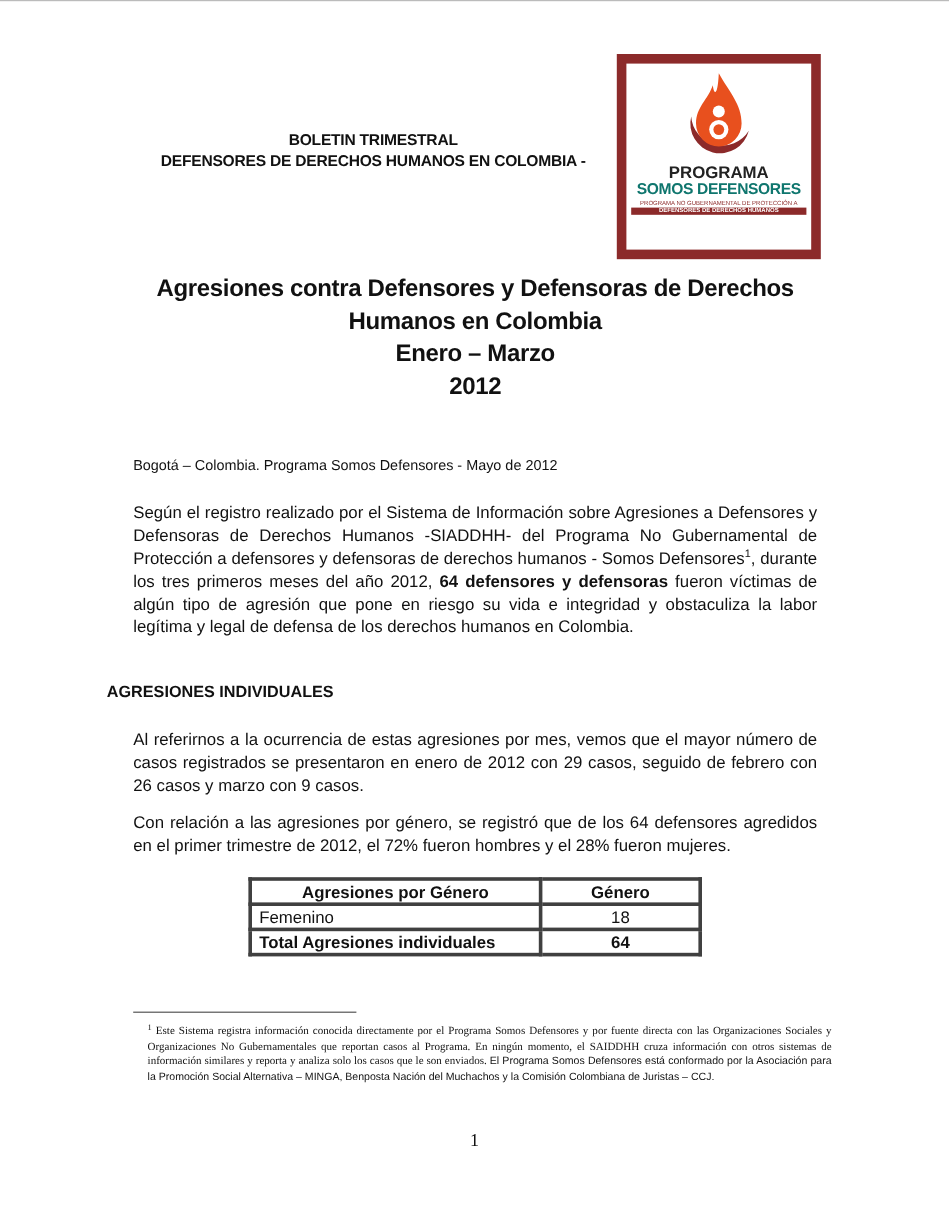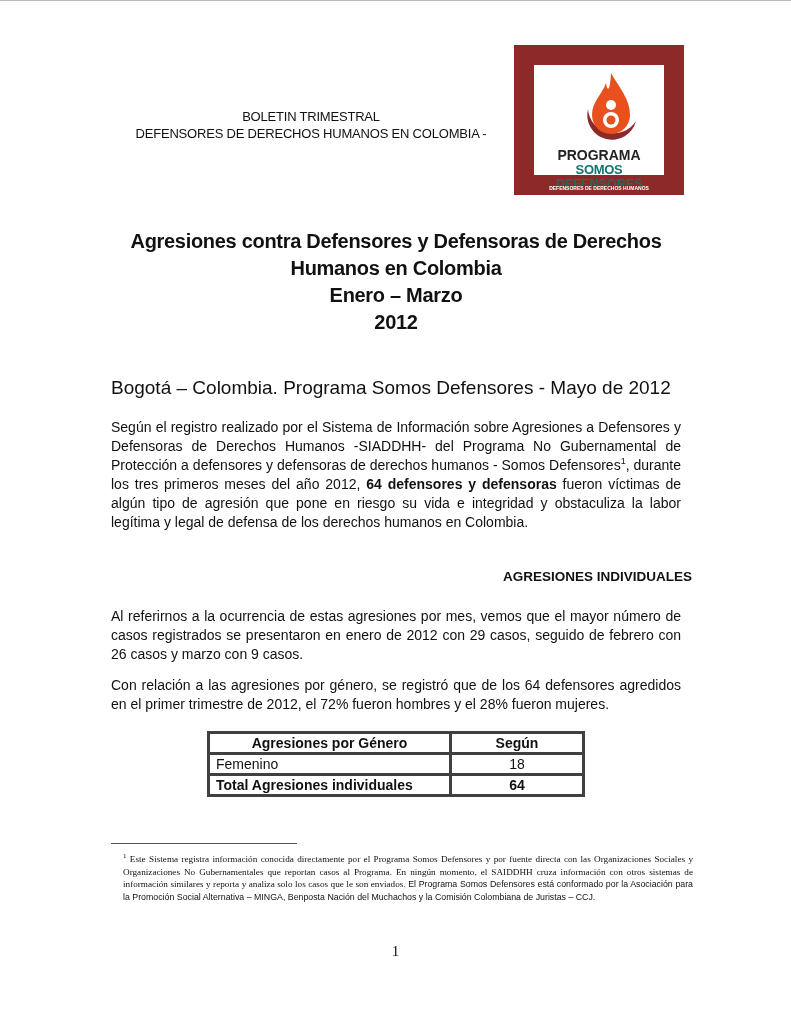--- a/index.html
+++ b/index.html
@@ -1,44 +1,44 @@
 <!DOCTYPE html>
 <html><head>
 <meta charset="utf-8">
 <style>
   html, body { margin: 0; padding: 0; background: #ffffff; }
   body { width: 791px; height: 1024px; position: relative; overflow: hidden; color: #111;
          font-family: "Liberation Sans", "DejaVu Sans", sans-serif; }
   .topline { position: absolute; left: 0; top: 0; width: 791px; height: 1px; background: #bbb; }
 
   .header-block { position: absolute; left: 110px; top: 108px; width: 402px; text-align: center;
-                  font-weight: normal; font-size: 13px; line-height: 17px; letter-spacing: -0.2px; }
+                  font-weight: bold; font-size: 13px; line-height: 17px; letter-spacing: -0.2px; }
   .header-block div { white-space: nowrap; }
 
-  .logo { position: absolute; left: 514px; top: 45px; width: 170px; height: 150px; background: #8c2a2a; box-sizing: border-box; padding: 20px; }
+  .logo { position: absolute; left: 514px; top: 45px; width: 170px; height: 171px; background: #8c2a2a; box-sizing: border-box; padding: 8px; }
   .logo-inner { width: 100%; height: 100%; background: #fff; position: relative; }
   .logo svg { position: absolute; left: 46px; top: 4px; }
   .logo-t1 { position: absolute; left: 0; right: 0; top: 83px; text-align: center; font-weight: bold; font-size: 14px; line-height: 14px; color: #222; }
   .logo-t2 { position: absolute; left: 0; right: 0; top: 98px; text-align: center; font-weight: bold; font-size: 13px; line-height: 14px; color: #0f766e; letter-spacing: -0.3px; }
   .logo-t3 { position: absolute; left: 0; right: 0; top: 114px; text-align: center; font-size: 5px; line-height: 6px; color: #8c2a2a; }
   .logo-t4 { position: absolute; left: 0; right: 0; top: 120px; text-align: center; font-size: 5px; line-height: 6px; color: #fff; background: #8c2a2a; margin: 0 4px; font-weight: bold; }
 
   .main-title { position: absolute; left: 100px; top: 228px; width: 592px; text-align: center;
                 font-weight: bold; font-size: 20px; line-height: 27px; letter-spacing: -0.3px; }
   .main-title div { white-space: nowrap; }
 
-  .dateline { position: absolute; left: 111px; top: 378px; font-size: 19px; line-height: 20px; white-space: nowrap; }
+  .dateline { position: absolute; left: 111px; top: 378px; font-size: 12px; line-height: 20px; white-space: nowrap; }
 
   .para { position: absolute; left: 111px; width: 570px; font-size: 14px; line-height: 19px; text-align: justify; }
   .p1 { top: 418px; }
   .p2 { top: 607px; }
   .p3 { top: 676px; }
   .para sup { font-size: 9px; line-height: 0; }
 
-  .section-title { position: absolute; left: 100px; width: 592px; top: 568px; text-align: right; font-weight: bold; font-size: 13.5px; line-height: 18px; }
+  .section-title { position: absolute; left: 89px; width: 592px; top: 568px; text-align: left; font-weight: bold; font-size: 13.5px; line-height: 18px; }
 
   table.gender { position: absolute; left: 207px; top: 731px; width: 378px; border-collapse: collapse; font-size: 14px; }
   table.gender td, table.gender th { border: 3px solid #404040; padding: 0 6px; height: 18px; line-height: 18px; }
   table.gender th { font-weight: bold; text-align: center; }
   table.gender td.num { text-align: center; width: 118px; }
   table.gender tr.total td { font-weight: bold; }
 
   .fn-rule { position: absolute; left: 111px; top: 843px; width: 186px; height: 1px; background: #555; }
   .footnote { position: absolute; left: 111px; top: 853px; width: 570px; font-size: 9.2px; line-height: 12.6px; text-align: justify; font-family: "Liberation Serif", serif; margin-left: 12px; }
   .footnote .sans { font-family: "Liberation Sans", sans-serif; font-size: 8.8px; }
@@ -85,21 +85,21 @@
 
 <div class="section-title">AGRESIONES INDIVIDUALES</div>
 
 <div class="para p2">Al referirnos a la ocurrencia de estas agresiones por mes, vemos que el mayor número de casos registrados se presentaron en enero de 2012 con 29 casos, seguido de febrero con 26 casos y marzo con 9 casos.</div>
 <div class="para p3">Con relación a las agresiones por género, se registró que de los 64 defensores agredidos en el primer trimestre de 2012, el 72% fueron hombres y el 28% fueron mujeres.</div>
 
 <table class="gender">
   <tbody>
       <tr>
     <th>Agresiones por Género</th>
-    <th>Según</th>
+    <th>Género</th>
   </tr>
   <tr>
     <td>Femenino</td>
     <td class="num">18</td>
   </tr>
   <tr class="total">
     <td>Total Agresiones individuales</td>
     <td class="num">64</td>
   </tr>
 </tbody>

